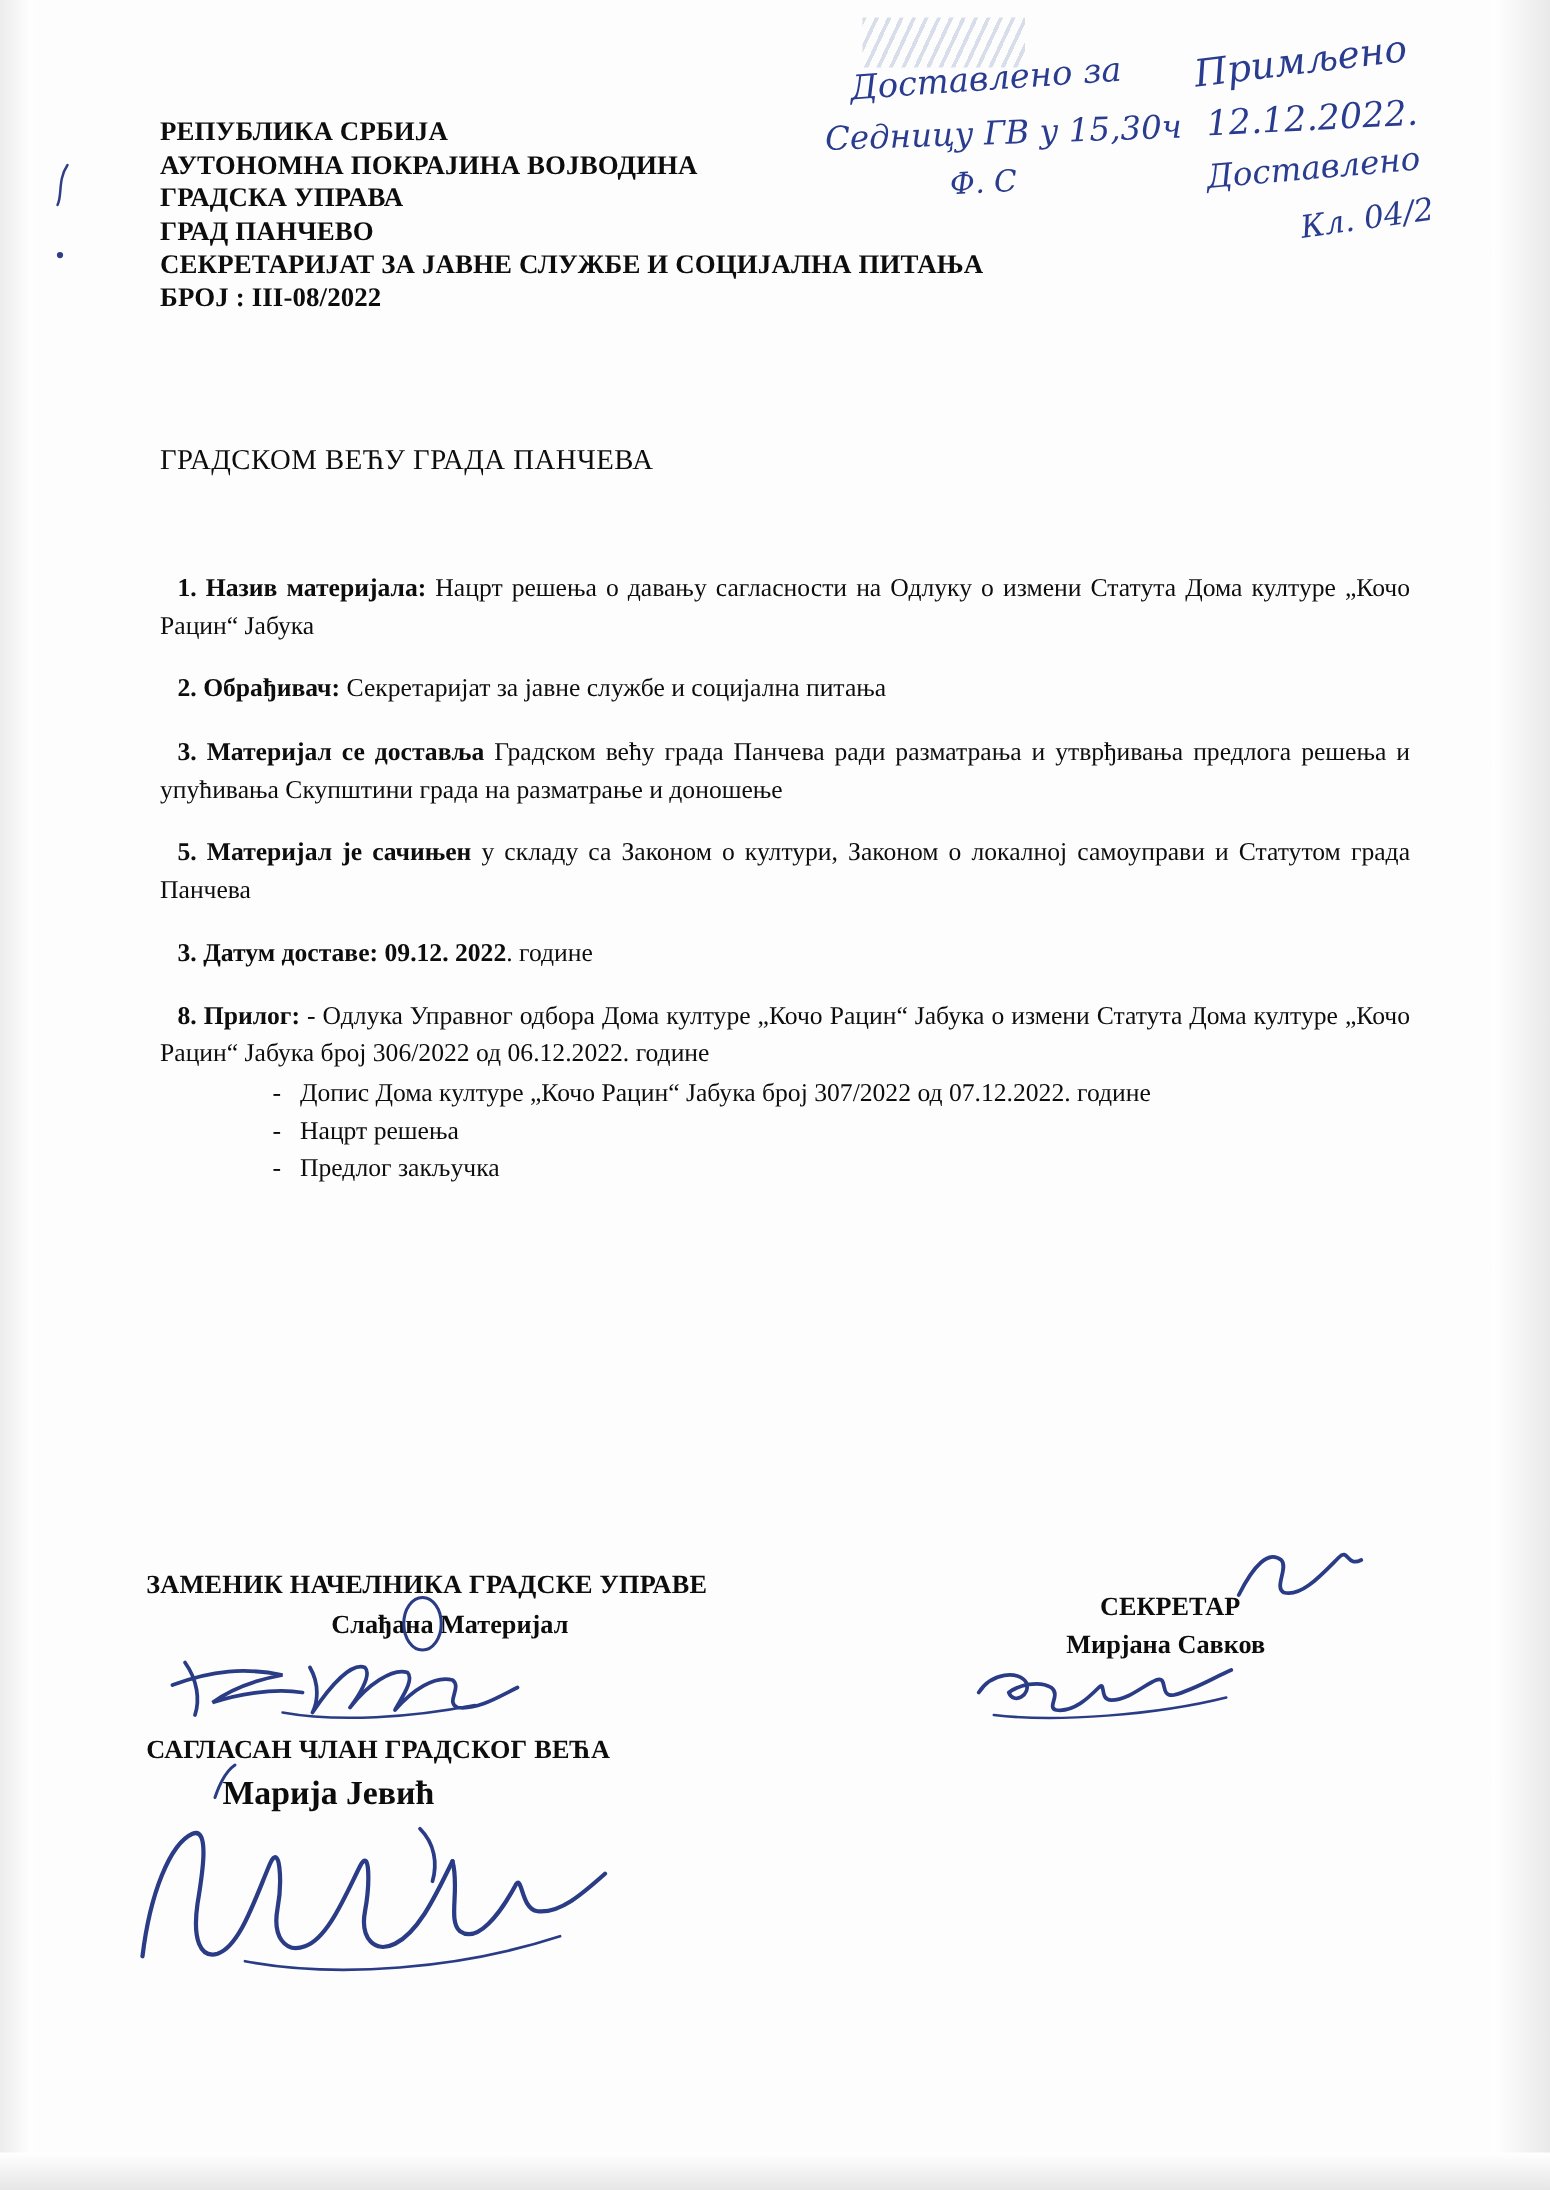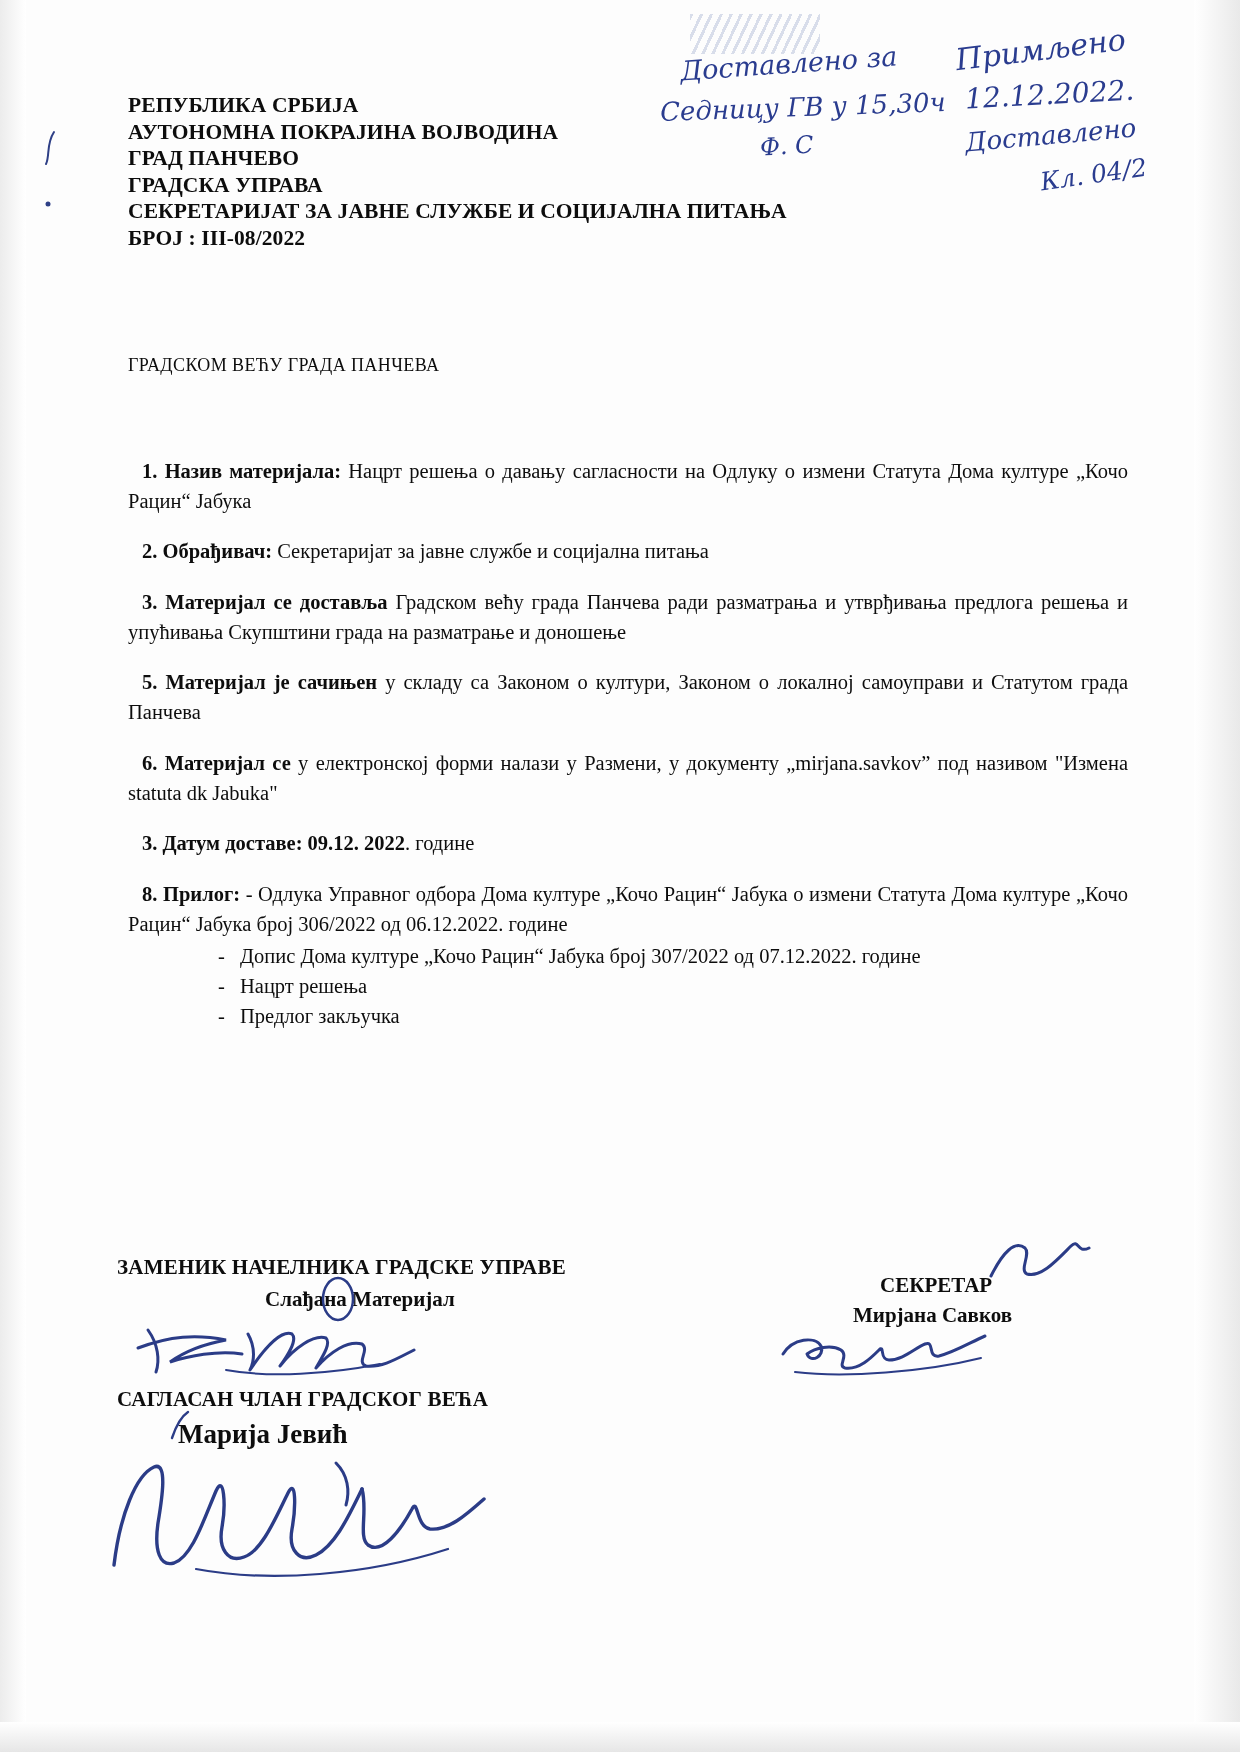--- a/index.html
+++ b/index.html
@@ -53,21 +53,21 @@
     font-size: 21.5px;
     line-height: 26.5px;
     letter-spacing: 0.1px;
   }
   .letterhead div { white-space: nowrap; }
 
   .addressee {
     position: absolute;
     left: 128px;
     top: 355px;
-    font-size: 18px;
+    font-size: 23px;
     letter-spacing: 0.4px;
   }
 
   .body-block {
     position: absolute;
     left: 128px;
     top: 435px;
     width: 1000px;
     font-size: 20.5px;
     line-height: 30px;
@@ -194,22 +194,22 @@
   <div class="ink-text" style="left:760px; top:132px; font-size:24px; transform:rotate(-3deg);">Ф. С</div>
 
   <div class="ink-text" style="left:955px; top:32px; font-size:30px; transform:rotate(-7deg);">Примљено</div>
   <div class="ink-text" style="left:965px; top:78px; font-size:28px; transform:rotate(-3deg);">12.12.2022.</div>
   <div class="ink-text" style="left:965px; top:120px; font-size:26px; transform:rotate(-5deg);">Доставлено</div>
   <div class="ink-text" style="left:1040px; top:160px; font-size:25px; transform:rotate(-8deg);">Кл. 04/2</div>
 
   <div class="letterhead">
     <div>РЕПУБЛИКА СРБИЈА</div>
     <div>АУТОНОМНА ПОКРАЈИНА ВОЈВОДИНА</div>
+    <div>ГРАДСКА УПРАВА</div>
     <div>ГРАД ПАНЧЕВО</div>
-    <div>ГРАДСКА УПРАВА</div>
     <div>СЕКРЕТАРИЈАТ ЗА ЈАВНЕ СЛУЖБЕ И СОЦИЈАЛНА ПИТАЊА</div>
     <div>БРОЈ : III-08/2022</div>
   </div>
 
   <div class="addressee">ГРАДСКОМ ВЕЋУ ГРАДА ПАНЧЕВА</div>
 
   <div class="body-block">
 
     <p class="para">
       <b>1. Назив материјала:</b><span> Нацрт  решења о давању сагласности на Одлуку о измени  Статута Дома културе „Кочо Рацин“ Јабука</span>
@@ -221,23 +221,20 @@
 
     <p class="para">
       <b>3. Материјал се доставља</b><span>  Градском већу града Панчева ради разматрања и утврђивања предлога решења и упућивања Скупштини града на разматрање и доношење</span>
     </p>
 
 
     <p class="para">
       <b>5. Материјал је сачињен</b><span> у складу са Законом о култури, Законом о локалној самоуправи и Статутом града Панчева</span>
     </p>
 
-    <p class="para">
-      <b>6. Материјал се</b><span> у електронској форми налази у Размени, у документу „mirjana.savkov” под називом "Измена statuta dk Jabuka"</span>
-    </p>
 
     <p class="para">
       <b>3. Датум доставе: 09.12. 2022</b><span>. године</span>
     </p>
 
     <p class="para" style="margin-bottom:0;">
       <b> 8. Прилог:</b><span>  - Одлука Управног одбора Дома културе „Кочо Рацин“ Јабука   о измени  Статута Дома културе „Кочо Рацин“ Јабука  број 306/2022 од 06.12.2022. године</span>
     </p>
 
     <ul class="sublist">

